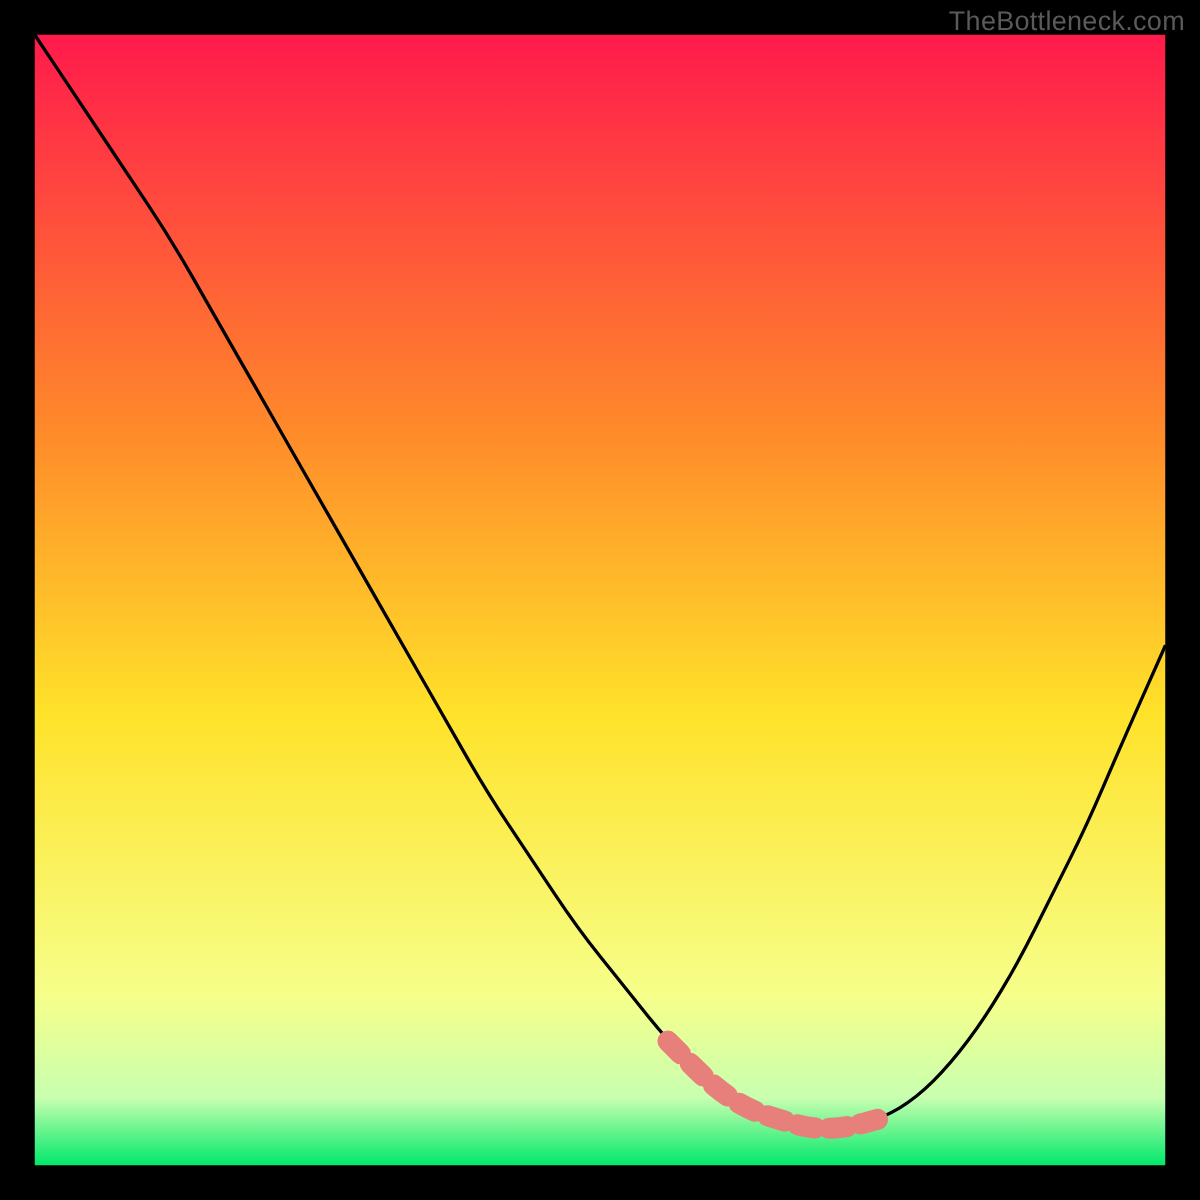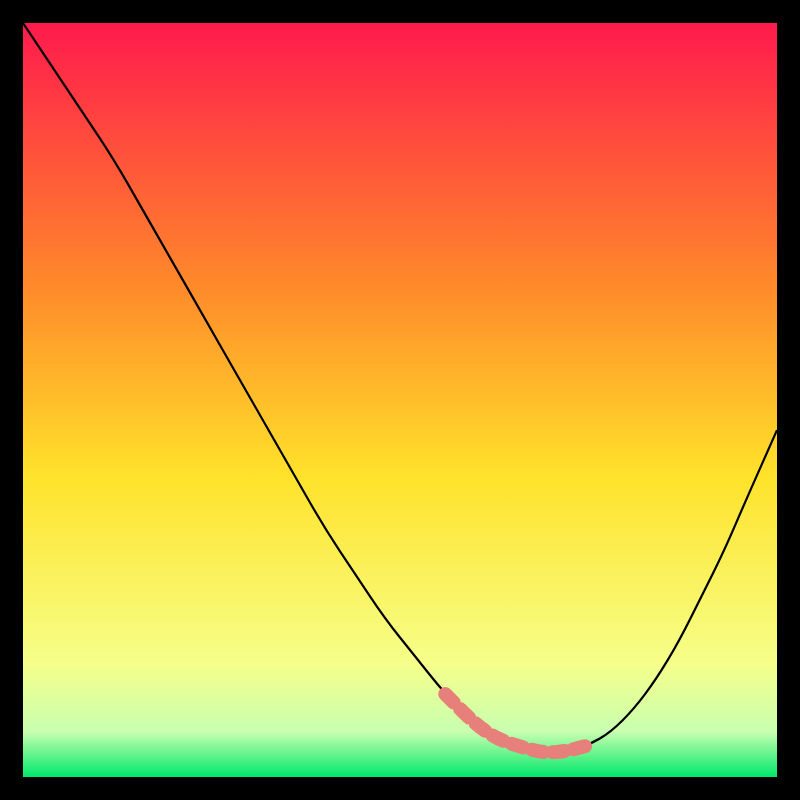--- a/index.html
+++ b/index.html
@@ -70,13 +70,14 @@
       </defs>
       <rect x="0" y="0" width="754" height="754" fill="url(#bg)"></rect>
     </svg>
 
     <svg class="curve-svg" viewBox="0 0 754 754" preserveAspectRatio="none">
       <path id="main-curve" fill="none" stroke="#000" stroke-width="2.2" d="M 0 0 Q 0 0 15.08 22.620000000000005 Q 30.16 45.24000000000001 45.239999999999995 67.86000000000001 Q 60.32 90.48000000000002 75.4 113.10000000000002 Q 90.47999999999999 135.72000000000003 105.56000000000002 162.11 Q 120.64 188.5 135.72 214.89 Q 150.8 241.27999999999997 165.88 267.66999999999996 Q 180.95999999999998 294.06 196.04000000000002 320.45000000000005 Q 211.12000000000003 346.84 226.2 373.23 Q 241.28 399.62 256.36 426.01 Q 271.44 452.4 286.52 478.79 Q 301.6 505.17999999999995 316.68 527.8 Q 331.76 550.42 346.84000000000003 573.04 Q 361.91999999999996 595.66 377 614.51 Q 392.08000000000004 633.36 407.16 652.21 Q 422.24000000000007 671.06 437.32 686.14 Q 452.4 701.22 463.71 708.76 Q 475.02 716.3 486.33000000000004 720.07 Q 497.64000000000004 723.84 508.95000000000005 726.856 Q 520.26 729.872 531.5699999999999 729.118 Q 542.88 728.364 554.1899999999999 725.348 Q 565.5 722.332 576.8100000000001 715.546 Q 588.12 708.76 599.4300000000001 697.45 Q 610.74 686.14 622.05 671.06 Q 633.36 655.98 644.67 637.13 Q 655.98 618.28 667.29 595.66 Q 678.6 573.04 689.9100000000001 550.42 Q 701.22 527.8 712.53 501.40999999999997 Q 723.8399999999999 475.02 738.92 441.09000000000003 L 754 407.15999999999997"></path>
       <path id="highlight-curve" fill="none" stroke="#e77f7a" stroke-width="14" stroke-linecap="round" stroke-dasharray="12 9" d="M 422.24000000000007 671.06 Q 422.24000000000007 671.06 437.32 686.14 Q 452.4 701.22 463.71 708.76 Q 475.02 716.3 486.33000000000004 720.07 Q 497.64000000000004 723.84 508.95000000000005 726.856 Q 520.26 729.872 531.5699999999999 729.118 Q 542.88 728.364 554.1899999999999 725.348 L 565.5 722.332"></path>
     </svg>
   </div>
 
+  <div class="watermark">TheBottleneck.com</div>
 </div>
 
 </body></html>

